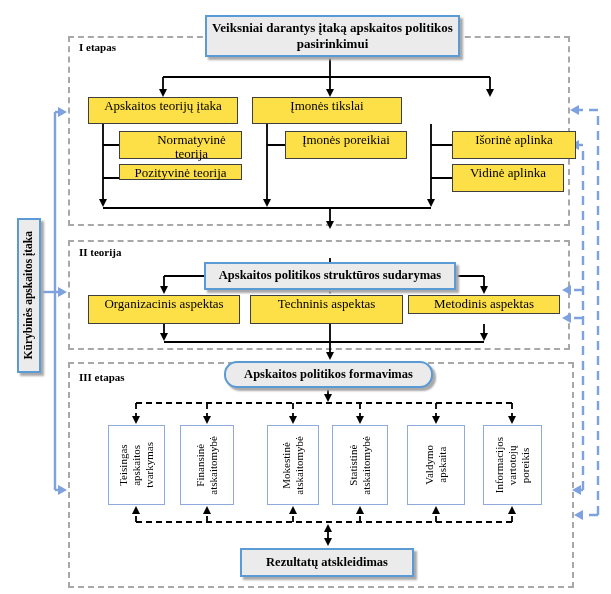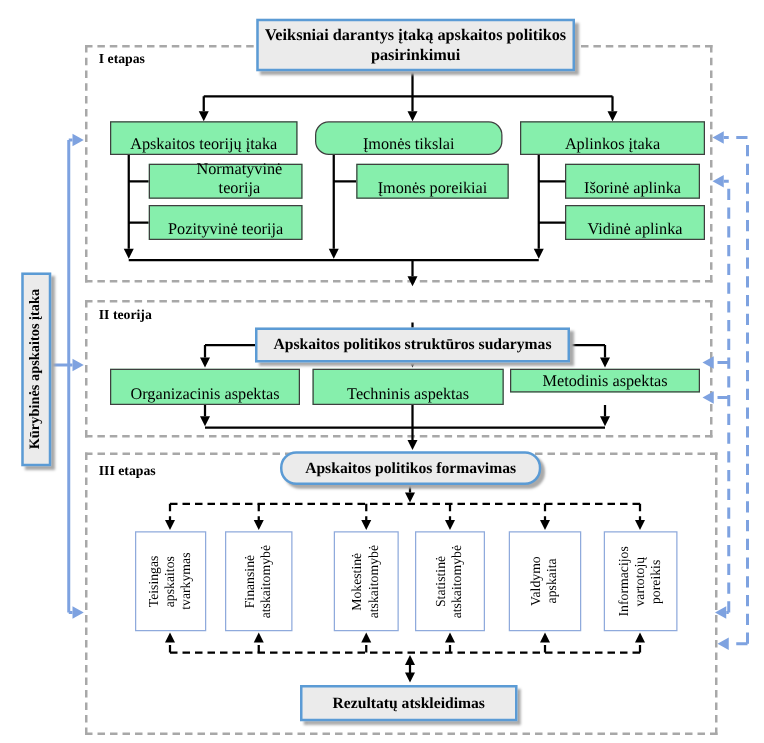--- a/index.html
+++ b/index.html
@@ -3,22 +3,22 @@
 <meta charset="utf-8">
 <style>
   html,body{margin:0;padding:0;background:#fff;}
   #canvas{
     position:relative;width:611px;height:594px;background:#ffffff;overflow:hidden;
     font-family:"Liberation Serif","DejaVu Serif",serif;color:#000;
   }
   .stage{position:absolute;border:2px dashed #a8a8a8;background:transparent;z-index:0;}
   .stage-label{position:absolute;font-weight:bold;font-size:11px;z-index:3;}
   .box-plain{
-    position:absolute;background:#86efac;border:1px solid #3f3f3f;z-index:2;
-    display:flex;align-items:flex-end;justify-content:center;text-align:center;
+    position:absolute;background:#fde047;border:1px solid #3f3f3f;z-index:2;
+    display:flex;align-items:flex-start;justify-content:center;text-align:center;
     font-size:13px;line-height:1.1;padding:1px 2px;box-sizing:border-box;
   }
   .box-hl{
     position:absolute;background:#ebebeb;border:2px solid #5b9bd5;z-index:2;
     box-shadow:3px 3px 2px #a9a9a9;
     display:flex;align-items:center;justify-content:center;text-align:center;
     font-weight:bold;font-size:12.5px;line-height:1.25;padding:1px 3px;box-sizing:border-box;
   }
   .vbox{
     position:absolute;background:#ffffff;border:1px solid #8faadc;z-index:2;
@@ -137,36 +137,33 @@
     <span>Rezultatų atskleidimas</span>
   </div>
 
   <div class="box-hl" style="left:17px;top:218px;width:24px;height:155px;padding:0;">
     <span class="vtext bold">Kūrybinės apskaitos įtaka</span>
   </div>
 
   <div class="box-plain" style="left:88px;top:97px;width:150px;height:27px;">
     <span>Apskaitos teorijų įtaka</span>
   </div>
-  <div class="box-plain" style="left:252px;top:97px;width:150px;height:27px;border-radius:11px;">
+  <div class="box-plain" style="left:252px;top:97px;width:150px;height:27px;">
     <span>Įmonės tikslai</span>
-  </div>
-  <div class="box-plain" style="left:416px;top:97px;width:148px;height:27px;">
-    <span>Aplinkos įtaka</span>
   </div>
   <div class="box-plain" style="left:119px;top:131px;width:123px;height:28px;padding-left:24px;">
     <span>Normatyvinė teorija</span>
   </div>
-  <div class="box-plain" style="left:119px;top:164px;width:123px;height:28px;">
+  <div class="box-plain" style="left:119px;top:164px;width:123px;height:16px;">
     <span>Pozityvinė teorija</span>
   </div>
   <div class="box-plain" style="left:285px;top:131px;width:122px;height:28px;">
     <span>Įmonės poreikiai</span>
   </div>
-  <div class="box-plain" style="left:452px;top:131px;width:108px;height:28px;">
+  <div class="box-plain" style="left:452px;top:131px;width:124px;height:28px;">
     <span>Išorinė aplinka</span>
   </div>
   <div class="box-plain" style="left:452px;top:164px;width:112px;height:28px;">
     <span>Vidinė aplinka</span>
   </div>
 
   <div class="box-plain" style="left:88px;top:295px;width:152px;height:29px;">
     <span>Organizacinis aspektas</span>
   </div>
   <div class="box-plain" style="left:250px;top:295px;width:153px;height:29px;">

